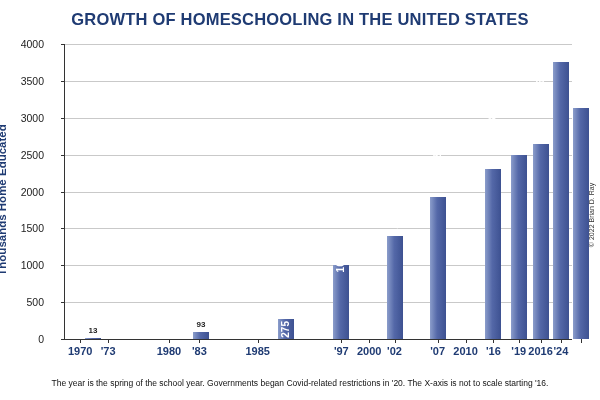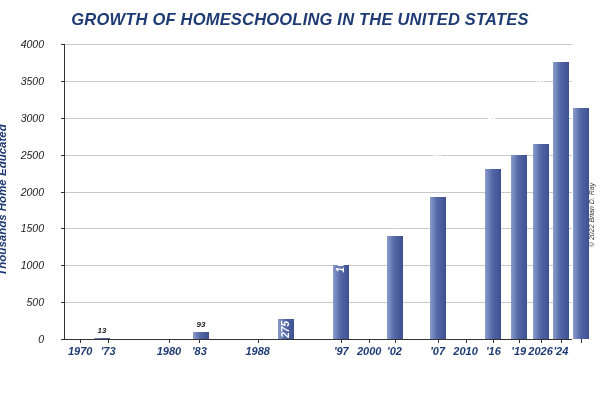--- a/index.html
+++ b/index.html
@@ -11,21 +11,20 @@
     height: 400px;
     background: #ffffff;
     font-family: "Liberation Sans", sans-serif;
     overflow: hidden;
   }
   #chart-root {
     position: relative;
     width: 600px;
     height: 368px;
     box-sizing: border-box;
-    font-style: italic;
   }
   .chart-title {
     position: absolute;
     top: 10px;
     left: 0;
     width: 600px;
     text-align: center;
     font-size: 16.5px;
     font-weight: bold;
     letter-spacing: 0.2px;
@@ -173,21 +172,21 @@
       <div class="ytick" style="top: 110.625px;">2500</div>
       <div class="gridline" style="top: 73.75px;"></div>
       <div class="ytick-mark" style="top: 73.75px;"></div>
       <div class="ytick" style="top: 73.75px;">3000</div>
       <div class="gridline" style="top: 36.875px;"></div>
       <div class="ytick-mark" style="top: 36.875px;"></div>
       <div class="ytick" style="top: 36.875px;">3500</div>
       <div class="gridline" style="top: 0px;"></div>
       <div class="ytick-mark" style="top: 0px;"></div>
       <div class="ytick" style="top: 0px;">4000</div>
-      <div class="bar" style="left: 29px; width: 16px; height: 1.5px;">
+      <div class="bar" style="left: 20px; width: 16px; height: 1.5px;">
         <div class="bar-value outside" style="position: absolute; top: -12px; left: 50%; transform: translateX(-50%);">13</div>
       </div>
       <div class="bar" style="left: 128px; width: 16px; height: 6.85875px;">
         <div class="bar-value outside" style="position: absolute; top: -12px; left: 50%; transform: translateX(-50%);">93</div>
       </div>
       <div class="bar" style="left: 212.545px; width: 16px; height: 20.2812px;">
         <div class="bar-value" style="top: 8px; width: 24px; margin-left: 0px; text-align: right; left: 50%; transform: translateX(-50%) rotate(-90deg); transform-origin: center center; height: 12px; line-height: 12px; position: absolute;">275</div>
       </div>
       <div class="bar" style="left: 268.315px; width: 16px; height: 73.75px;">
         <div class="bar-value" style="top: 8px; width: 57.75px; margin-left: 0px; text-align: right; left: 50%; transform: translateX(-50%) rotate(-90deg); transform-origin: center center; height: 12px; line-height: 12px; position: absolute;">1000</div>
@@ -215,37 +214,38 @@
       </div>
       <div class="xtick-mark" style="left: 15.21px;"></div>
       <div class="xtick" style="left: 15.21px;">1970</div>
       <div class="xtick-mark" style="left: 43.095px;"></div>
       <div class="xtick" style="left: 43.095px;">'73</div>
       <div class="xtick-mark" style="left: 103.935px;"></div>
       <div class="xtick" style="left: 103.935px;">1980</div>
       <div class="xtick-mark" style="left: 134.355px;"></div>
       <div class="xtick" style="left: 134.355px;">'83</div>
       <div class="xtick-mark" style="left: 192.66px;"></div>
-      <div class="xtick" style="left: 192.66px;">1988</div>
+      <div class="xtick" style="left: 192.66px;">1985</div>
       <div class="xtick-mark" style="left: 276.315px;"></div>
       <div class="xtick" style="left: 276.315px;">'97</div>
       <div class="xtick-mark" style="left: 304.2px;"></div>
       <div class="xtick" style="left: 304.2px;">2000</div>
       <div class="xtick-mark" style="left: 329.55px;"></div>
       <div class="xtick" style="left: 329.55px;">'02</div>
       <div class="xtick-mark" style="left: 372.645px;"></div>
       <div class="xtick" style="left: 372.645px;">'07</div>
       <div class="xtick-mark" style="left: 400.53px;"></div>
       <div class="xtick" style="left: 400.53px;">2010</div>
       <div class="xtick-mark" style="left: 428.415px;"></div>
       <div class="xtick" style="left: 428.415px;">'16</div>
       <div class="xtick-mark" style="left: 453.765px;"></div>
       <div class="xtick" style="left: 453.765px;">'19</div>
       <div class="xtick-mark" style="left: 475.566px;"></div>
-      <div class="xtick" style="left: 475.566px;">2026</div>
+      <div class="xtick" style="left: 475.566px;">2016</div>
       <div class="xtick-mark" style="left: 495.846px;"></div>
       <div class="xtick" style="left: 495.846px;">'24</div>
       <div class="xtick-mark" style="left: 516.126px;"></div>
       <div class="xtick" style="left: 516.126px; margin-left: 36px;">'22*</div>
     </div>
 
+  <div class="footnote">The year is the spring of the school year. Governments began Covid-related restrictions in '20. The X-axis is not to scale starting '16.</div>
 
 </div>
 
 </body></html>

